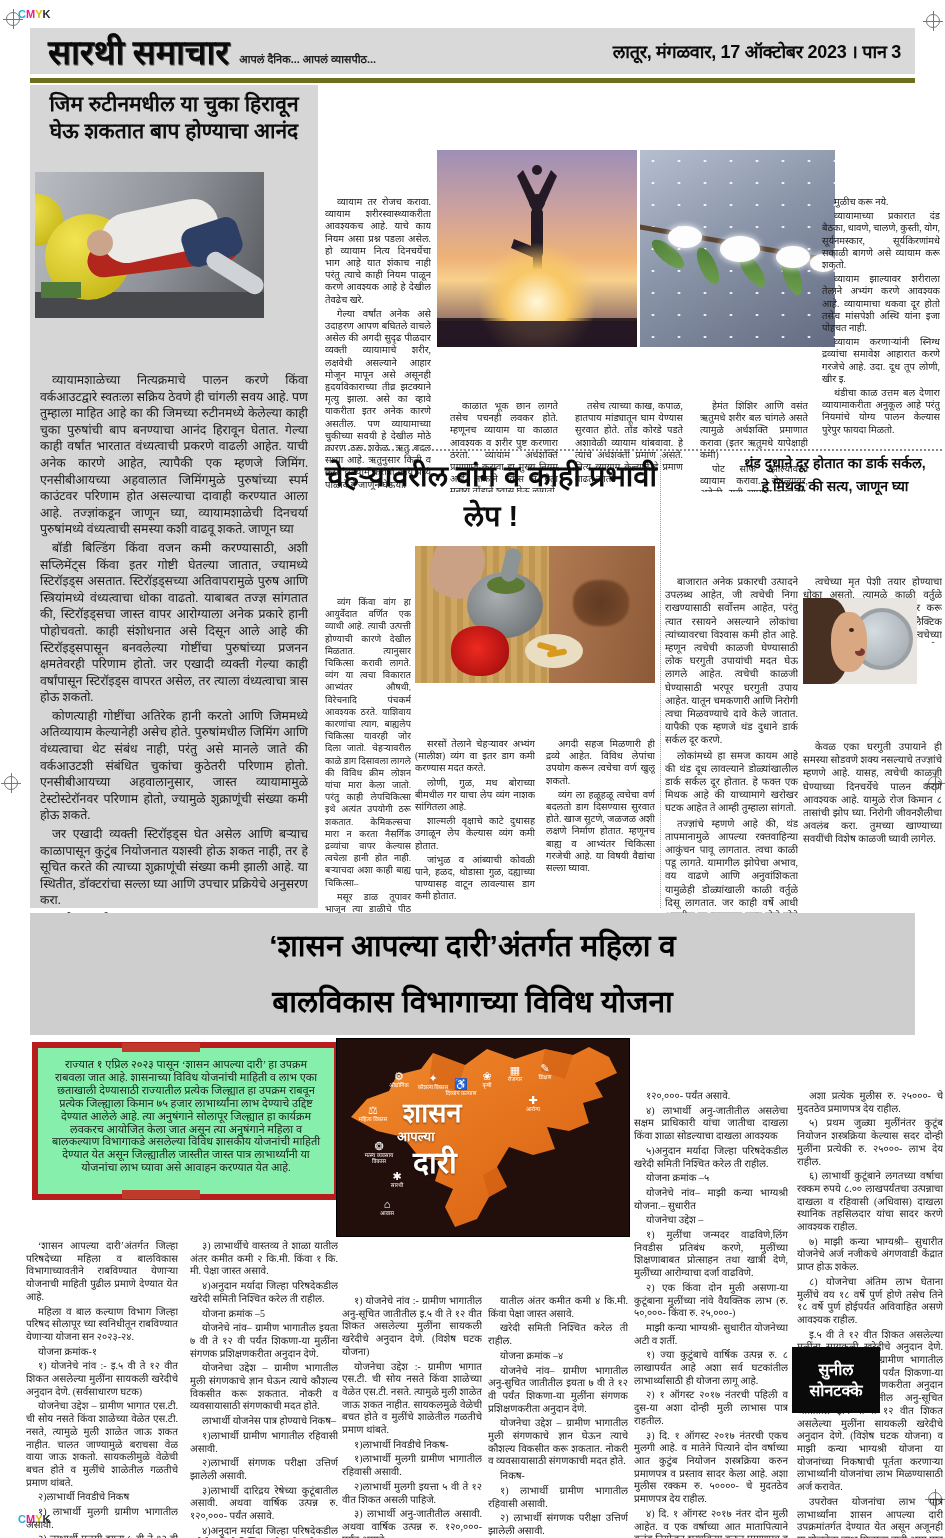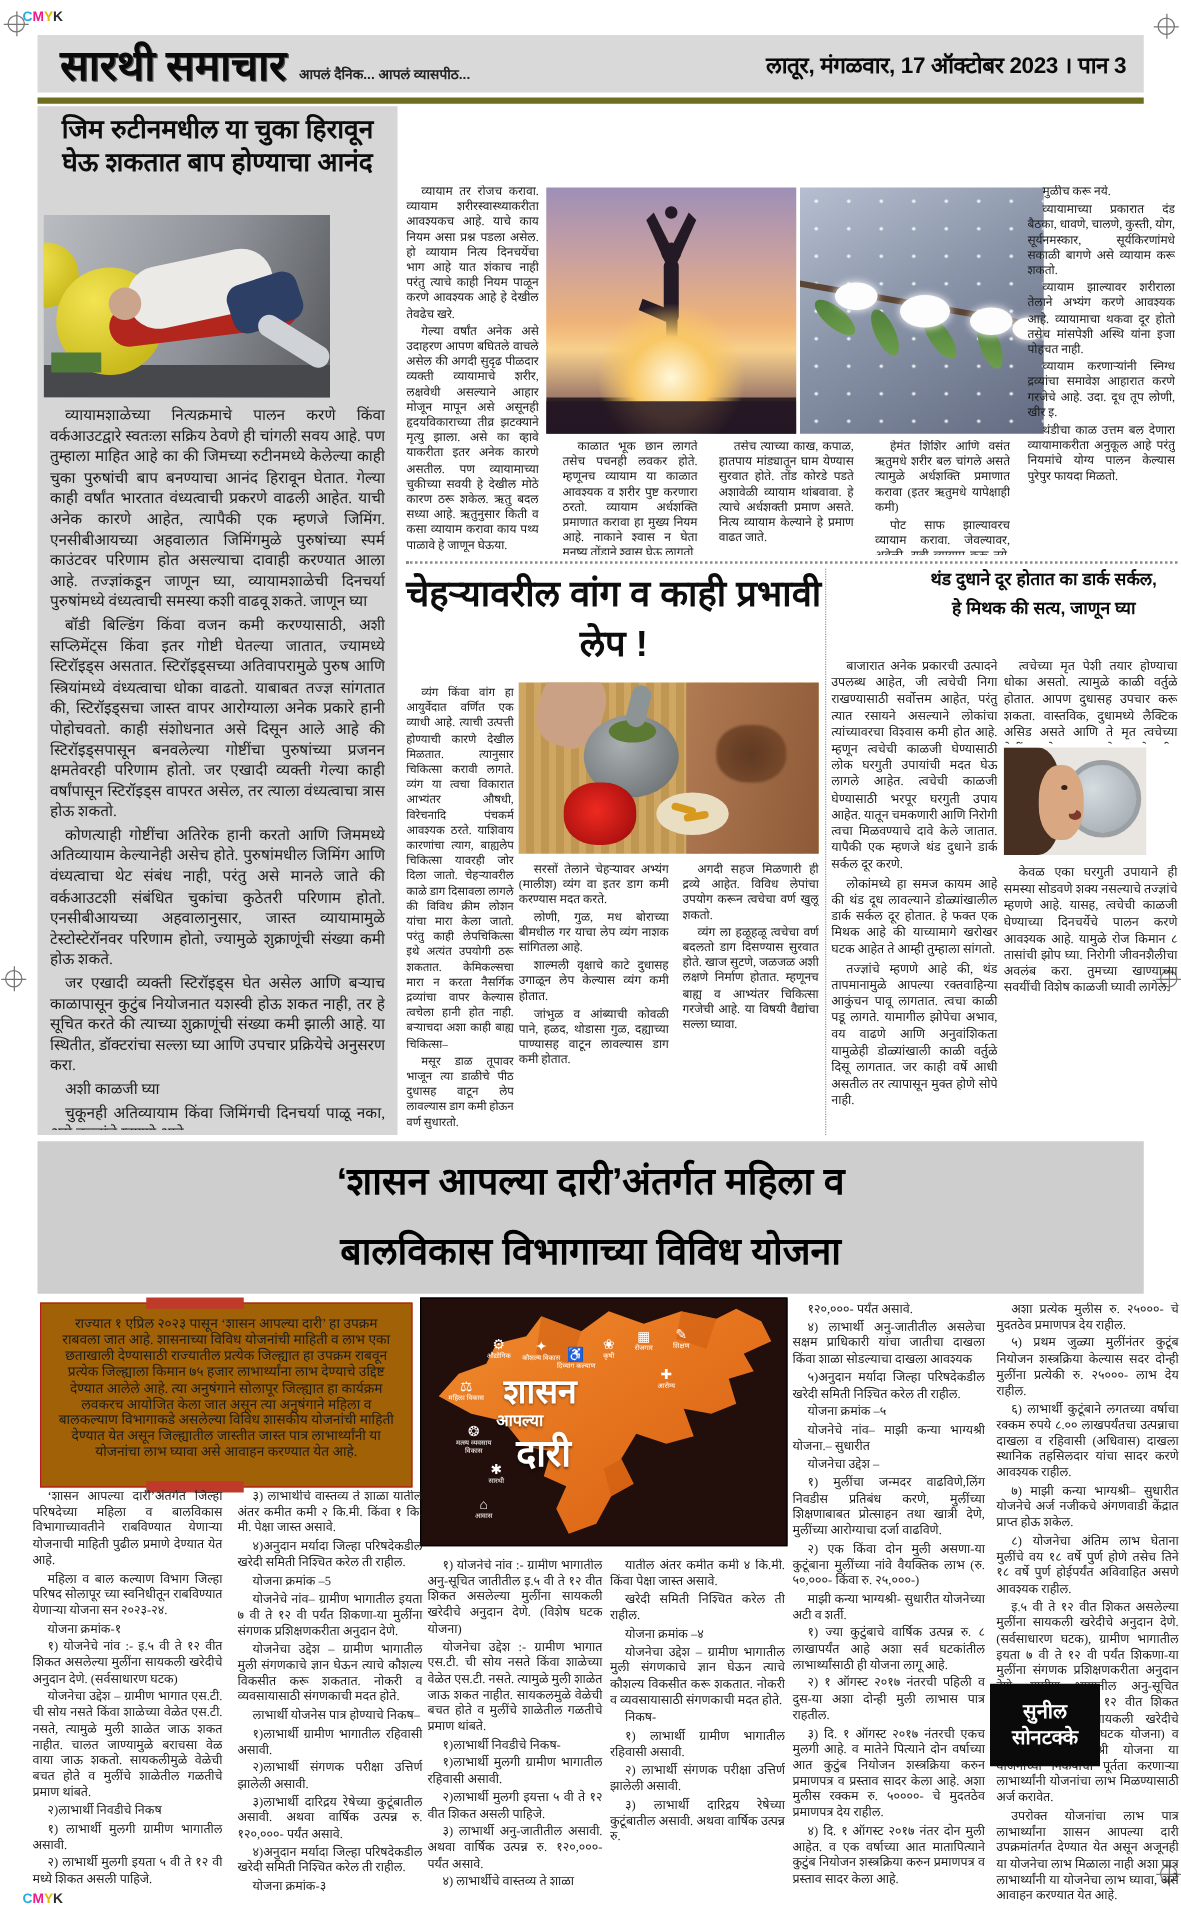--- a/index.html
+++ b/index.html
@@ -14,21 +14,21 @@
   .cmyk span{display:inline-block;}
   .c-c{color:#29abe2}.c-m{color:#ec1c8d}.c-y{color:#e0bb00}.c-k{color:#2b2b2b}
   
   .masthead{left:30px;top:28px;width:885px;height:46px;background:#d9d9d9;display:flex;align-items:center;}
   .mast-title{font-family:"Liberation Serif",serif;font-weight:900;font-size:34px;color:#0a0a0a;
               margin-left:18px;white-space:nowrap;text-shadow:1px 1px 0 #555;}
   .mast-tag{font:bold 11px "Liberation Sans",sans-serif;color:#222;margin-left:10px;margin-top:14px;white-space:nowrap;}
   .mast-date{font:bold 18px "Liberation Sans",sans-serif;color:#0a0a0a;margin-left:auto;margin-right:14px;white-space:nowrap;letter-spacing:-0.3px;}
   .rule{left:30px;top:78px;width:885px;height:5px;background:#6e6e1e;}
   
-  .col{position:absolute;text-align:justify;overflow:hidden;}
+  .col{position:absolute;text-align:justify;overflow:hidden;margin-top:48px;}
   .para{margin:0 0 2px;text-indent:12px;}
   .hl{position:absolute;text-align:center;font-weight:800;color:#0d0d0d;font-family:"Liberation Sans",sans-serif;}
   
   .gym-panel{left:30px;top:85px;width:288px;height:823px;background:#d6d6d6;}
   .gym-hl{left:36px;top:90px;width:276px;font-size:21px;line-height:27px;}
   .gym-body{left:40px;top:324px;width:268px;height:580px;font-size:12.3px;line-height:16.6px;}
   
   .ph{position:absolute;overflow:hidden;}
   .gym-photo{left:35px;top:172px;width:229px;height:146px;background:linear-gradient(110deg,#b9bdc2,#8e9298 55%,#56585c);}
   .ball{position:absolute;border-radius:50%;background:radial-gradient(circle at 35% 30%,#f2e452,#c9b91b 75%);}
@@ -79,21 +79,21 @@
   .face2{position:absolute;left:28px;top:14px;width:36px;height:60px;border-radius:45%;background:#d9a883;}
   .mouth{position:absolute;left:52px;top:50px;width:10px;height:8px;border-radius:50%;background:#7a3b2e;}
   .eye{position:absolute;left:46px;top:30px;width:5px;height:4px;border-radius:50%;background:#33221a;}
   .mirror{position:absolute;right:4px;top:10px;width:54px;height:54px;border-radius:50%;border:4px solid #9aa0a4;
     background:radial-gradient(circle at 35% 35%,#d6dde1,#a8b0b6 80%);}
   .finger{position:absolute;left:40px;top:46px;width:18px;height:7px;border-radius:4px;background:#d9a883;}
   
   .band{left:30px;top:913px;width:885px;height:122px;background:#cecece;}
   .band-hl{font-family:"Liberation Sans",sans-serif;font-weight:900;color:#000;text-align:center;
     font-size:30px;line-height:56px;position:absolute;left:30px;width:885px;}
-  .introbox{left:32px;top:1042px;width:296px;height:146px;border:1px solid #b91c1c;background:#a16207;}
+  .introbox{left:32px;top:1042px;width:296px;height:146px;border:6px solid #b91c1c;background:#86efac;}
   .redbar{position:absolute;width:78px;height:9px;background:#c03a2b;left:84px;}
   .intro-text{position:absolute;left:12px;right:12px;top:10px;bottom:8px;font-size:11px;line-height:12.9px;
     text-align:center;overflow:hidden;}
   .map{left:336px;top:1038px;width:292px;height:197px;background:#220e0a;border:1px solid #000;}
   .map svg{position:absolute;left:0;top:0;}
   .map-title{position:absolute;color:#fff;font-family:"Liberation Sans",sans-serif;font-weight:900;text-shadow:0 1px 2px rgba(0,0,0,.5);}
   .mi{position:absolute;width:40px;text-align:center;color:#fff;}
   .mi .g{display:block;font-size:11px;line-height:11px;}
   .mi .l{display:block;font-size:5.5px;line-height:6px;font-family:"Liberation Sans",sans-serif;}
   .bcol{font-size:10px;line-height:12.7px;}
@@ -349,20 +349,21 @@
       <p class="para">१)लाभार्थी निवडीचे निकष-</p>
       <p class="para">१)लाभार्थी मुलगी ग्रामीण भागातील रहिवासी असावी.</p>
       <p class="para">२)लाभार्थी मुलगी इयत्ता ५ वी ते १२ वीत शिकत असली पाहिजे.</p>
       <p class="para">३) लाभार्थी अनु-जातीतील असावी. अथवा वार्षिक उत्पन्न रु. १२०,०००- पर्यंत असावे.</p>
       <p class="para">४) लाभार्थीचे वास्तव्य ते शाळा</p>
     </div>
   <div class="col bcol" style="left:488px;top:1247px;width:140px;height:275px;">
       <p class="para">यातील अंतर कमीत कमी ४ कि.मी. किंवा पेक्षा जास्त असावे.</p>
       <p class="para">खरेदी समिती निश्चित करेल ती राहील.</p>
       <p class="para">योजना क्रमांक –४</p>
+      <p class="para">योजनेचे नांव– ग्रामीण भागातील अनु-सुचित जातीतील इयता ७ वी ते १२ वी पर्यंत शिकणा-या मुलींना संगणक प्रशिक्षणकरीता अनुदान देणे.</p>
       <p class="para">योजनेचा उद्देश – ग्रामीण भागातील मुली संगणकाचे ज्ञान घेऊन त्याचे कौशल्य विकसीत करू शकतात. नोकरी व व्यवसायासाठी संगणकाची मदत होते.</p>
       <p class="para">निकष-</p>
       <p class="para">१) लाभार्थी ग्रामीण भागातील रहिवासी असावी.</p>
       <p class="para">२) लाभार्थी संगणक परीक्षा उत्तिर्ण झालेली असावी.</p>
       <p class="para">३) लाभार्थी दारिद्रय रेषेच्या कुटूंबातील असावी. अथवा वार्षिक उत्पन्न रु.</p>
     </div>
   <div class="col bcol" style="left:634px;top:1042px;width:154px;height:480px;">
       <p class="para">१२०,०००- पर्यंत असावे.</p>
       <p class="para">४) लाभार्थी अनु-जातीतील असलेचा सक्षम प्राधिकारी यांचा जातीचा दाखला किंवा शाळा सोडल्याचा दाखला आवश्यक</p>
       <p class="para">५)अनुदान मर्यादा जिल्हा परिषदेकडील खरेदी समिती निश्चित करेल ती राहील.</p>

